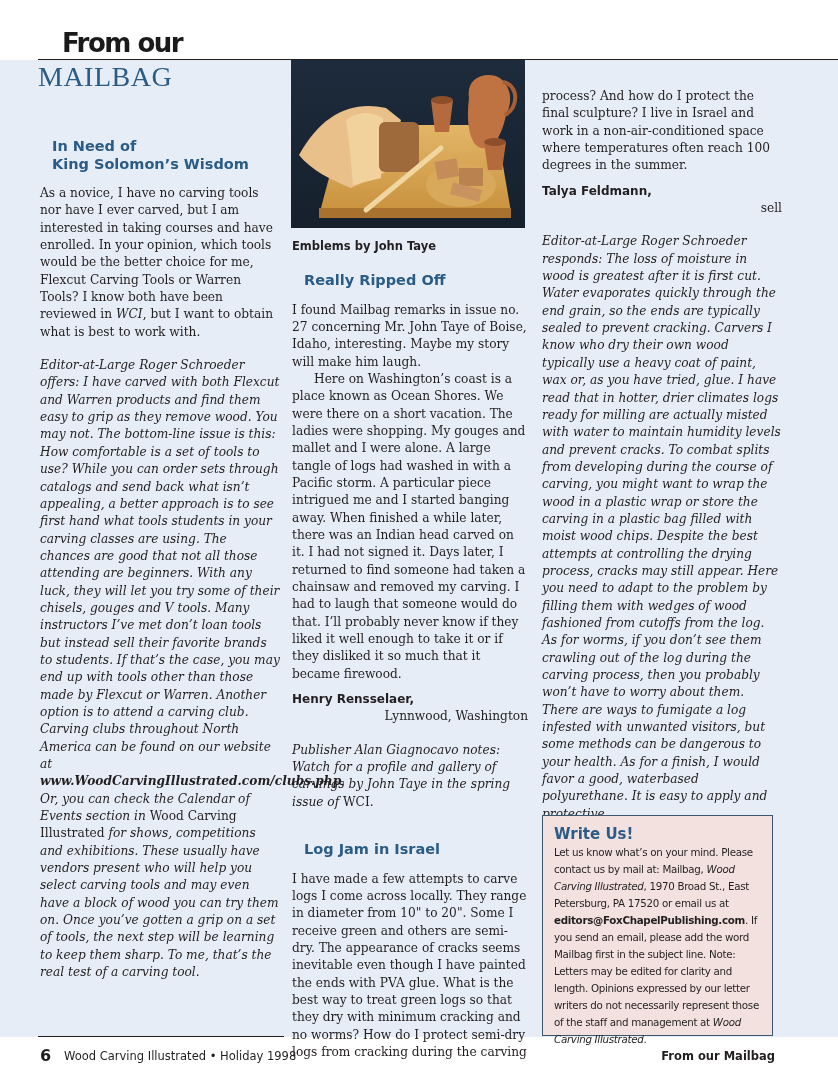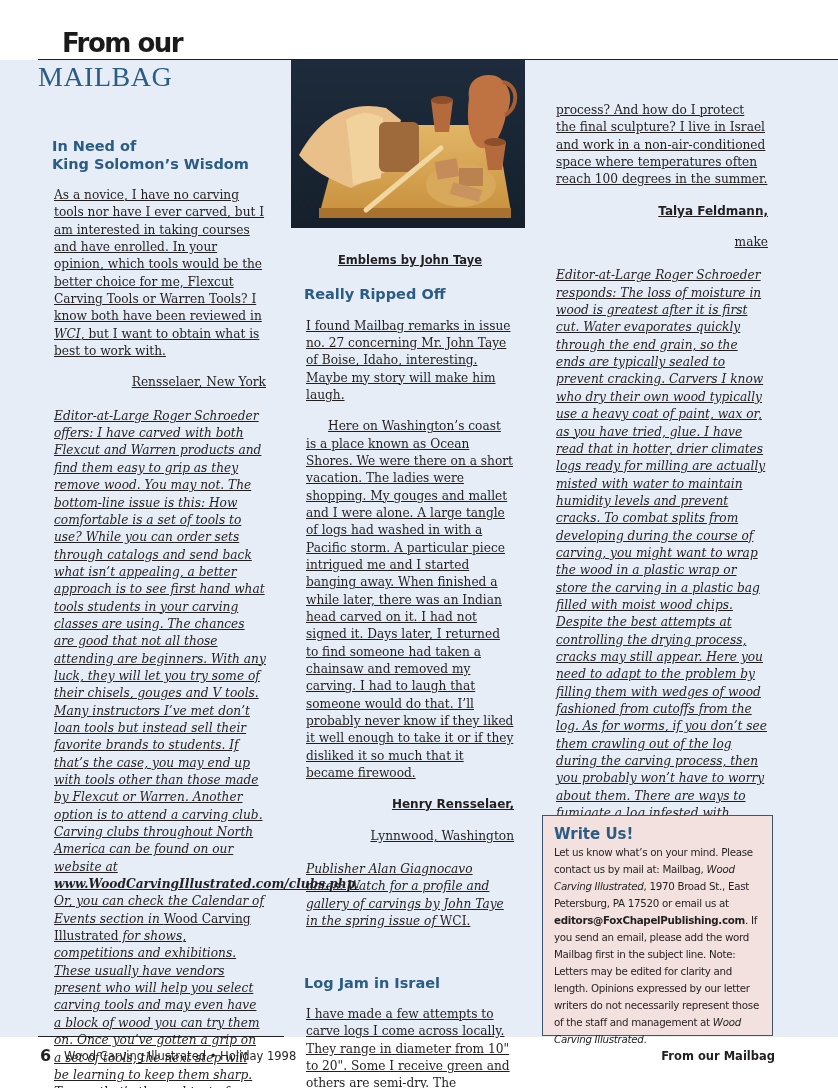--- a/index.html
+++ b/index.html
@@ -24,34 +24,34 @@
   }
   .masthead {
     position: absolute; left: 38px; top: 56px;
     font-family: "Liberation Serif", serif; font-size: 28px;
     color: #2a5c86; letter-spacing: 0.5px; line-height: 42px;
   }
   .col { position: absolute; font-size: 12.2px; line-height: 17.35px; }
   .col1 { left: 40px; top: 126px; width: 240px; }
   .col2 { left: 292px; top: 238px; width: 236px; }
   .col3 { left: 542px; top: 88px; width: 240px; }
-  .col p { margin: 14px; text-decoration: underline; }
+  .col p { margin: 0; }
   .headline {
     font-family: "DejaVu Sans", sans-serif; font-weight: bold;
     color: #2a5c86; font-size: 14.5px; line-height: 17.5px; margin: 12px;
   }
   .sig-name {
-    text-align: right; font-family: "DejaVu Sans", sans-serif; font-weight: bold;
+    text-align: left; font-family: "DejaVu Sans", sans-serif; font-weight: bold;
     font-size: 12px; margin-top: 8px !important;
   }
   .sig-place { text-align: right; }
   .reply { font-style: italic; margin-top: 16px !important; }
   .caption {
     font-family: "DejaVu Sans", sans-serif; font-weight: bold; font-size: 11.5px;
-    line-height: 16px; margin-bottom: 18px !important; text-align: center;
+    line-height: 16px; margin-bottom: 18px !important;
   }
   .indent { text-indent: 22px; }
   .spacer { height: 18px; }
   .photo {
     position: absolute; left: 291px; top: 60px; width: 234px; height: 168px;
     background: #1c2a3b; overflow: hidden;
   }
   .col-rule {
     position: absolute; left: 38px; top: 1036px; width: 246px; height: 1px;
     background: #231f20;
@@ -119,42 +119,41 @@
     <ellipse cx="204" cy="82" rx="11" ry="4" fill="#8d4f2a"></ellipse>
   </svg>
 </div>
 
 <div class="col col1">
   <h2 class="headline">
     <span>In Need of</span><br>
     <span>King Solomon’s Wisdom</span>
   </h2>
   <p><span>As a novice, I have no carving tools nor have I ever carved, but I am interested in taking courses and have enrolled. In your opinion, which tools would be the better choice for me, Flexcut Carving Tools or Warren Tools? I know both have been reviewed in </span><em>WCI</em><span>, but I want to obtain what is best to work with.</span></p>
-  <p class="sig-place">Rensselaer, New York</p>
   <p class="reply"><span>Editor-at-Large Roger Schroeder offers: I have carved with both Flexcut and Warren products and find them easy to grip as they remove wood. You may not. The bottom-line issue is this: How comfortable is a set of tools to use? While you can order sets through catalogs and send back what isn’t appealing, a better approach is to see first hand what tools students in your carving classes are using. The chances are good that not all those attending are beginners. With any luck, they will let you try some of their chisels, gouges and V tools. Many instructors I’ve met don’t loan tools but instead sell their favorite brands to students. If that’s the case, you may end up with tools other than those made by Flexcut or Warren. Another option is to attend a carving club. Carving clubs throughout North America can be found on our website at </span><em class="bi">www.WoodCarvingIllustrated.com/clubs.php</em><span>. Or, you can check the Calendar of Events section in </span><span class="roman">Wood Carving Illustrated</span><span> for shows, competitions and exhibitions. These usually have vendors present who will help you select carving tools and may even have a block of wood you can try them on. Once you’ve gotten a grip on a set of tools, the next step will be learning to keep them sharp. To me, that’s the real test of a carving tool.</span></p>
 </div>
 <div class="col-rule"></div>
 
 <div class="col col2">
   <p class="caption">Emblems by John Taye</p>
   <h2 class="headline">Really Ripped Off</h2>
   <p>I found Mailbag remarks in issue no. 27 concerning Mr. John Taye of Boise, Idaho, interesting. Maybe my story will make him laugh.</p>
   <p class="indent">Here on Washington’s coast is a place known as Ocean Shores. We were there on a short vacation. The ladies were shopping. My gouges and mallet and I were alone. A large tangle of logs had washed in with a Pacific storm. A particular piece intrigued me and I started banging away. When finished a while later, there was an Indian head carved on it. I had not signed it. Days later, I returned to find someone had taken a chainsaw and removed my carving. I had to laugh that someone would do that. I’ll probably never know if they liked it well enough to take it or if they disliked it so much that it became firewood.</p>
   <p class="sig-name">Henry Rensselaer,</p>
   <p class="sig-place">Lynnwood, Washington</p>
   <p class="reply"><span>Publisher Alan Giagnocavo notes: Watch for a profile and gallery of carvings by John Taye in the spring issue of </span><span class="roman">WCI.</span></p>
   <div class="spacer"></div>
   <h2 class="headline">Log Jam in Israel</h2>
   <p>I have made a few attempts to carve logs I come across locally. They range in diameter from 10" to 20". Some I receive green and others are semi-dry. The appearance of cracks seems inevitable even though I have painted the ends with PVA glue. What is the best way to treat green logs so that they dry with minimum cracking and no worms? How do I protect semi-dry logs from cracking during the carving</p>
 </div>
 
 <div class="col col3">
   <p>process?  And how do I protect the final sculpture? I live in Israel and work in a non-air-conditioned space where temperatures often reach 100 degrees in the summer.</p>
   <p class="sig-name">Talya Feldmann,</p>
-  <p class="sig-place">make</p>
+  <p class="sig-place">sell</p>
   <p class="reply">Editor-at-Large Roger Schroeder responds: The loss of moisture in wood is greatest after it is first cut. Water evaporates quickly through the end grain, so the ends are typically sealed to prevent cracking. Carvers I know who dry their own wood typically use a heavy coat of paint, wax or, as you have tried, glue.  I have read that in hotter, drier climates logs ready for milling are actually misted with water to maintain humidity levels and prevent cracks. To combat splits from developing during the course of carving, you might want to wrap the wood in a plastic wrap or store the carving in a plastic bag filled with moist wood chips. Despite the best attempts at controlling the drying process, cracks may still appear. Here you need to adapt to the problem by filling them with wedges of wood fashioned from cutoffs from the log. As for worms, if you don’t see them crawling out of the log during the carving process, then you probably won’t have to worry about them. There are ways to fumigate a log infested with unwanted visitors, but some methods can be dangerous to your health. As for a finish, I would favor a good, waterbased polyurethane. It is easy to apply and protective.</p>
 </div>
 
 <div class="writeus">
   <h3>Write Us!</h3>
   <p><span>Let us know what’s on your mind. Please contact us by mail at: Mailbag, </span><em>Wood Carving Illustrated</em><span>, 1970 Broad St., East Petersburg, PA 17520 or email us at </span><span class="email">editors@FoxChapelPublishing.com</span><span>. If you send an email, please add the word Mailbag first in the subject line. Note: Letters may be edited for clarity and length. Opinions expressed by our letter writers do not necessarily represent those of the staff and management at </span><em>Wood Carving Illustrated</em><span>.</span></p>
 </div>
 
 <div class="footer">
   <span class="page-no">6</span>

